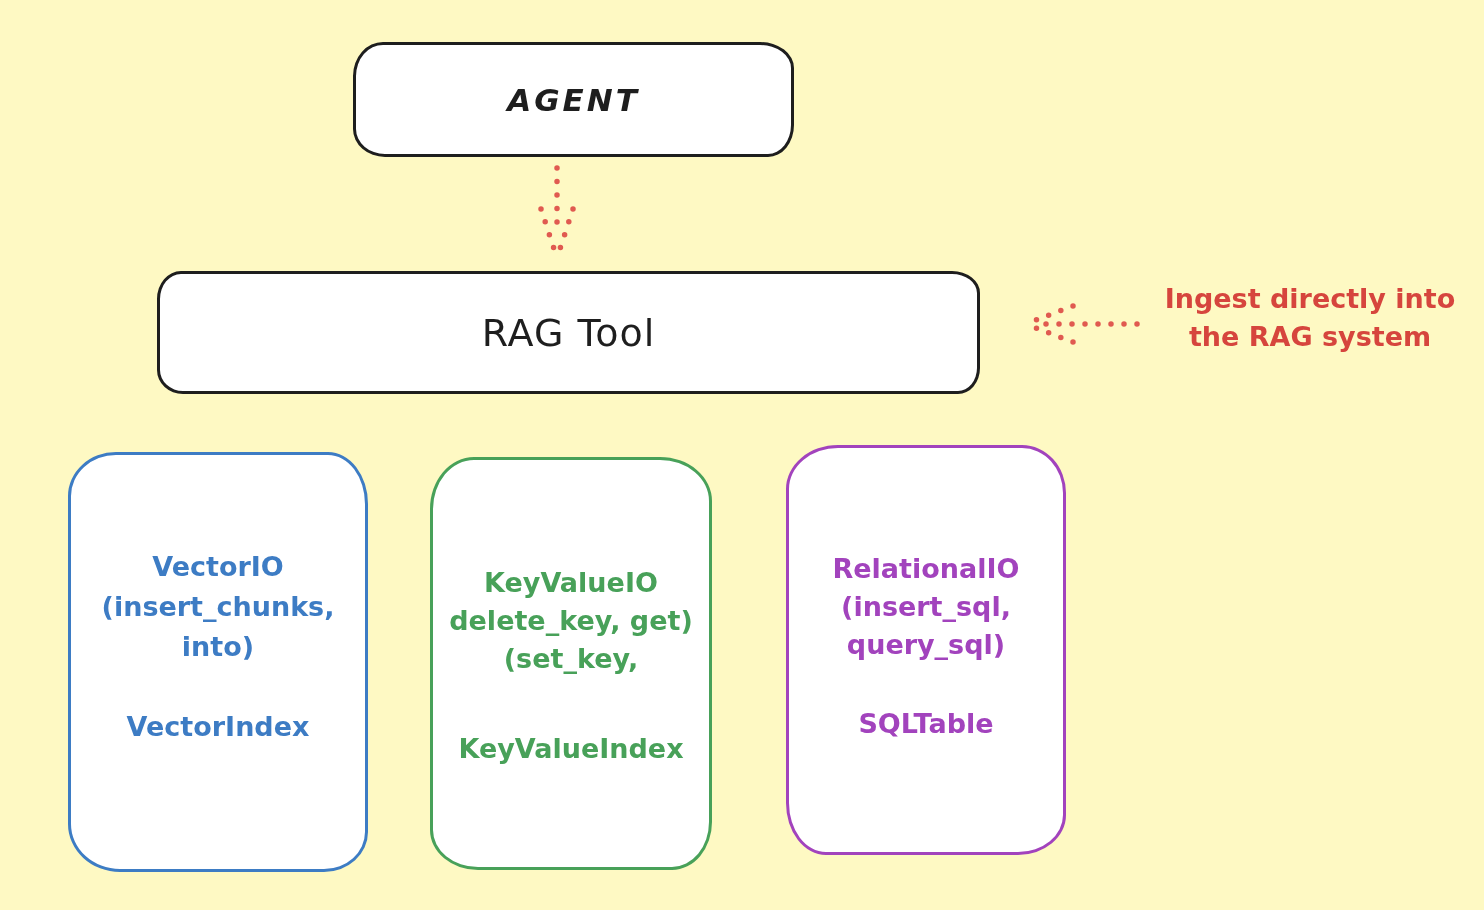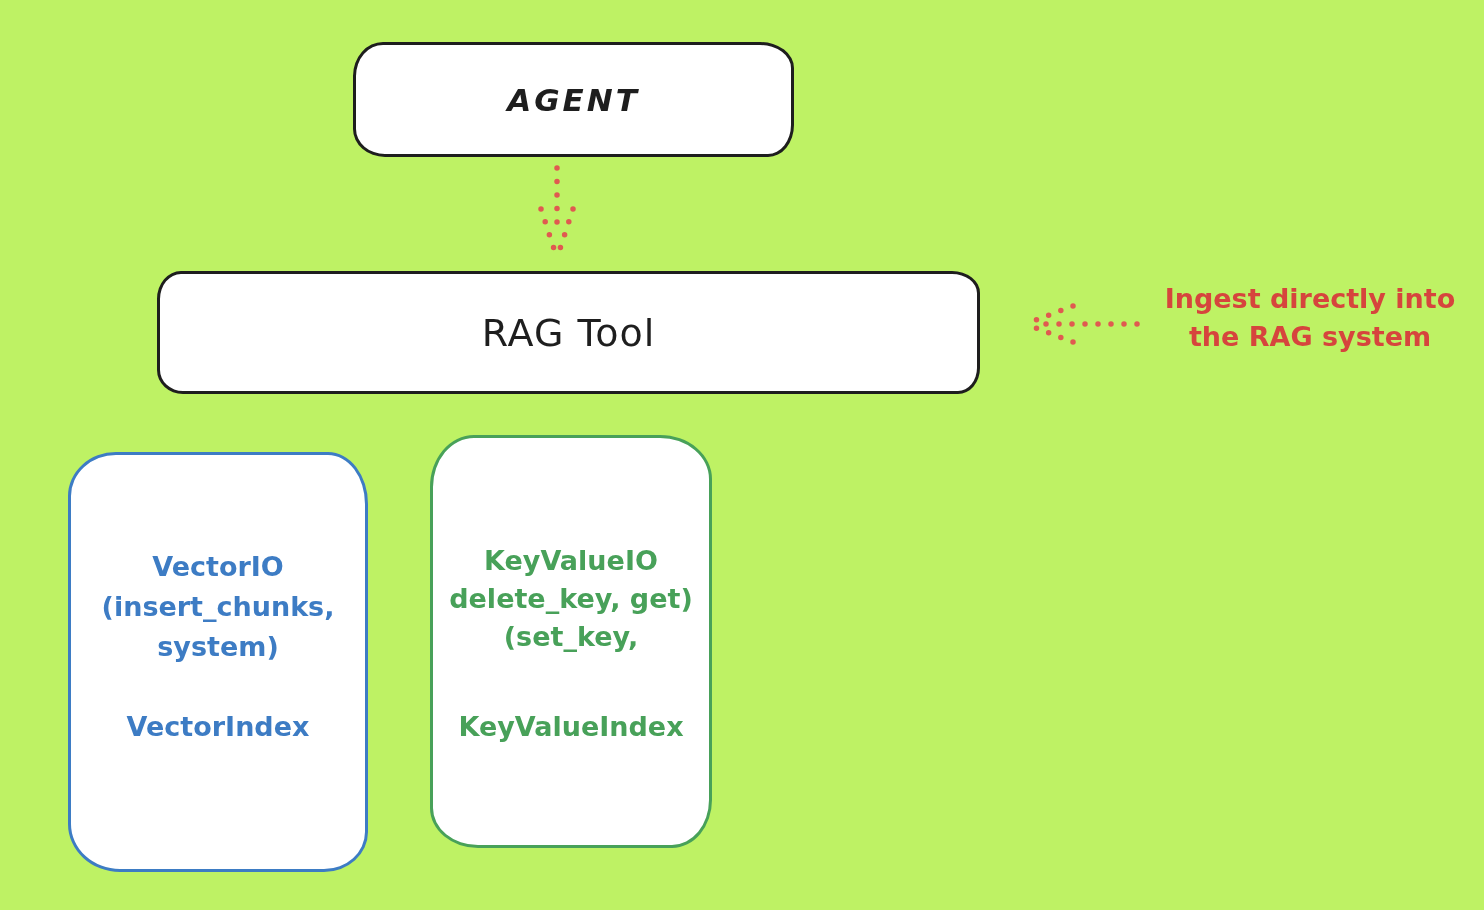--- a/index.html
+++ b/index.html
@@ -5,21 +5,21 @@
   html, body {
     margin: 0;
     padding: 0;
     background: #ffffff;
     font-family: "DejaVu Sans", sans-serif;
   }
   .canvas {
     position: relative;
     width: 1484px;
     height: 910px;
-    background: #bef264;
+    background: #fef9c3;
     overflow: hidden;
   }
   .node {
     position: absolute;
     display: flex;
     align-items: center;
     justify-content: center;
     box-sizing: border-box;
     background: #ffffff;
   }
@@ -85,21 +85,21 @@
   .store .index-label { }
   .store-vector {
     left: 68px; top: 452px; width: 300px; height: 420px;
     border: 3.5px solid #3d7cc4;
     border-radius: 48px 40px 44px 52px / 44px 52px 40px 48px;
     color: #3d7cc4;
   }
   .store-vector .lines { margin-top: 92px; }
   .store-vector .index-label { margin-top: 44px; }
   .store-keyvalue {
-    left: 430px; top: 435px; width: 282px; height: 413px;
+    left: 430px; top: 457px; width: 282px; height: 413px;
     border: 3.5px solid #48a159;
     border-radius: 44px 52px 40px 48px / 52px 44px 48px 40px;
     color: #48a159;
   }
   .store-keyvalue .lines { margin-top: 104px; line-height: 38px; }
   .store-keyvalue .index-label { margin-top: 55px; }
   .store-relational {
     left: 786px; top: 445px; width: 280px; height: 410px;
     border: 3.5px solid #a243bd;
     border-radius: 52px 44px 48px 40px / 44px 48px 40px 52px;
@@ -139,28 +139,36 @@
 
   <div class="ingest-label">
     <div>Ingest directly into</div>
     <div>the RAG system</div>
   </div>
 
   <div class="store store-vector">
     <div class="lines">
       <div>VectorIO</div>
       <div>(insert_chunks,</div>
-      <div>system)</div>
+      <div>into)</div>
     </div>
     <div class="index-label">VectorIndex</div>
   </div>
 
   <div class="store store-keyvalue">
     <div class="lines">
       <div>KeyValueIO</div>
       <div>delete_key, get)</div>
       <div>(set_key,</div>
     </div>
     <div class="index-label">KeyValueIndex</div>
   </div>
 
+  <div class="store store-relational">
+    <div class="lines">
+      <div>RelationalIO</div>
+      <div>(insert_sql,</div>
+      <div>query_sql)</div>
+    </div>
+    <div class="index-label">SQLTable</div>
+  </div>
 
 </div>
 
 </body></html>

